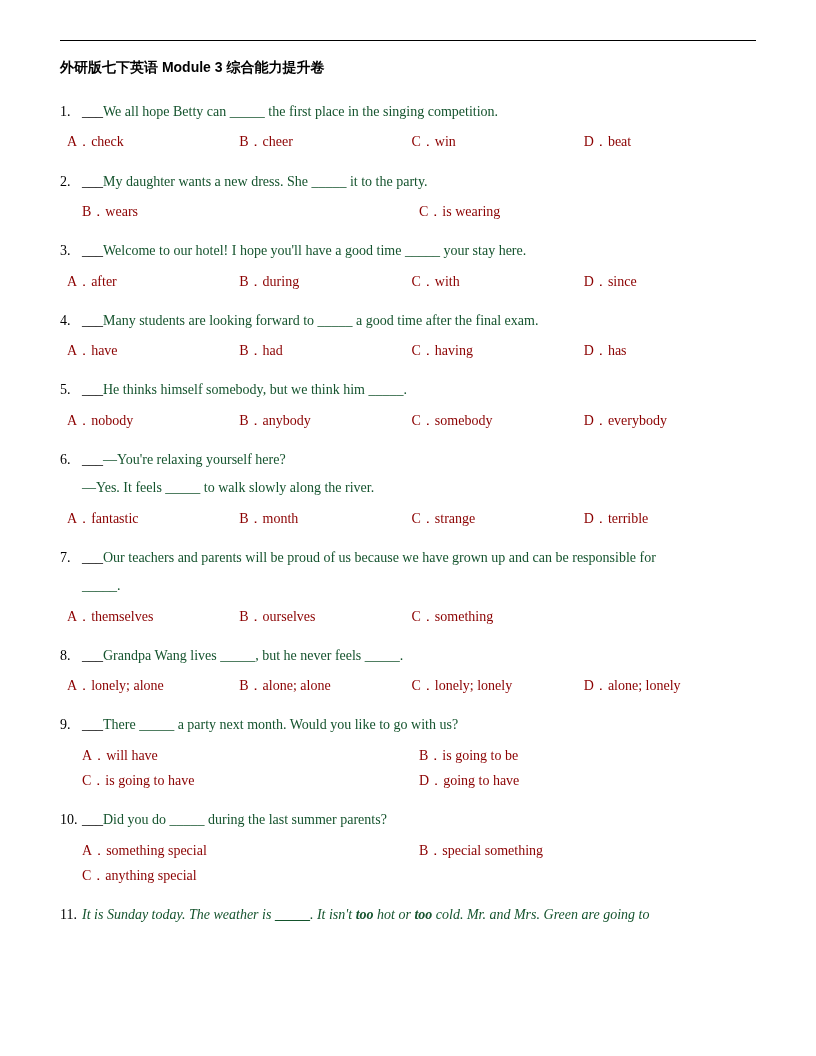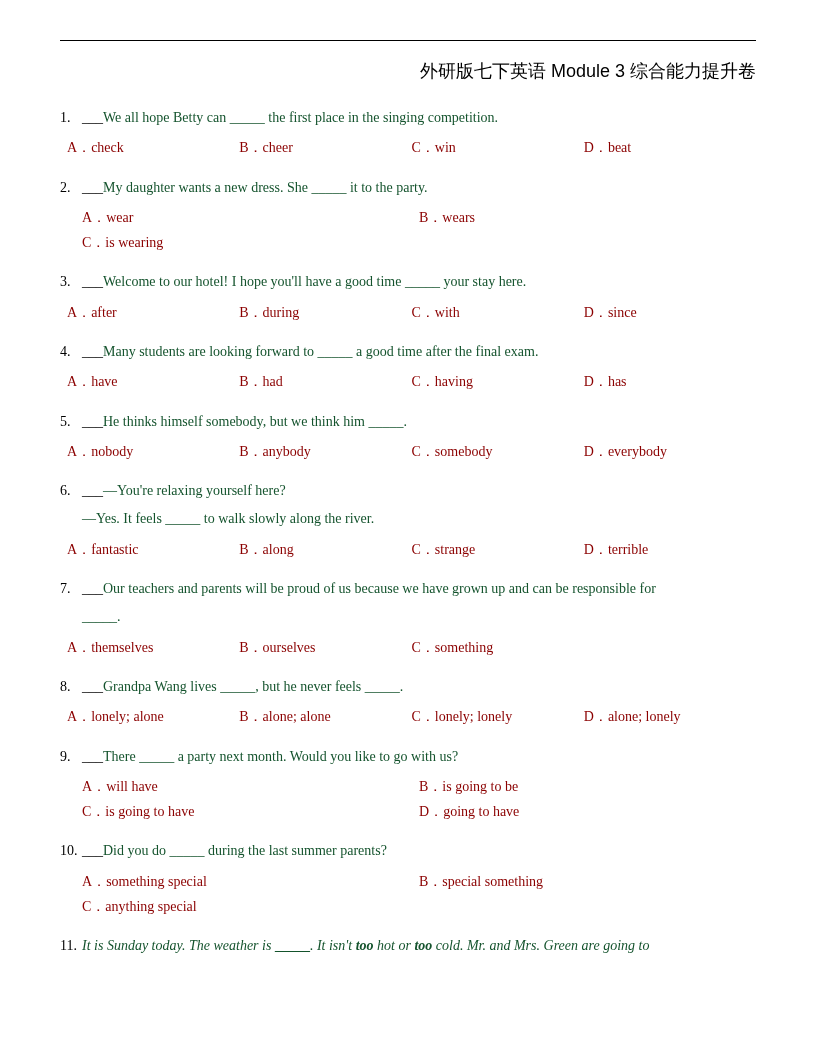--- a/index.html
+++ b/index.html
@@ -14,23 +14,23 @@
       font-family: "SimSun", "宋体", serif;
       font-size: 14px;
       color: #000;
       padding: 40px 60px;
     }
     .top-line {
       border-top: 1.5px solid #000;
       margin-bottom: 18px;
     }
     .title {
-      text-align: right;
-      font-size: 18px;
-      font-weight: normal;
+      text-align: left;
+      font-size: 14px;
+      font-weight: bold;
       color: #000;
       margin-bottom: 24px;
       font-family: "SimHei", "黑体", sans-serif;
     }
     .question-block {
       margin-bottom: 16px;
     }
     .question-line {
       display: flex;
       align-items: baseline;
@@ -95,21 +95,20 @@
         <div class="opt"><span class="opt-label">D．</span><span>beat</span></div>
       </div>
     </div>
     <div class="question-block">
       <div class="question-line">
         <span class="q-num">2.</span>
         <span>___</span>
         <span class="q-text">My daughter wants a new dress. She _____ it to the party.</span>
       </div>
       <div class="options-col">
-        <div class="opt"><span class="opt-label">A．</span><span>wear</span></div>
         <div class="opt"><span class="opt-label">B．</span><span>wears</span></div>
         <div class="opt"><span class="opt-label">C．</span><span>is wearing</span></div>
       </div>
     </div>
     <div class="question-block">
       <div class="question-line">
         <span class="q-num">3.</span>
         <span>___</span>
         <span class="q-text">Welcome to our hotel! I hope you'll have a good time _____ your stay here.</span>
       </div>
@@ -150,21 +149,21 @@
       <div class="question-line">
         <span class="q-num">6.</span>
         <span>___</span>
         <span class="q-text">—You're relaxing yourself here?</span>
       </div>
       <div class="question-line" style="margin-left: 22px;">
         <span class="q-text">—Yes. It feels _____ to walk slowly along the river.</span>
       </div>
       <div class="options-row">
         <div class="opt"><span class="opt-label">A．</span><span>fantastic</span></div>
-        <div class="opt"><span class="opt-label">B．</span><span>along</span></div>
+        <div class="opt"><span class="opt-label">B．</span><span>month</span></div>
         <div class="opt"><span class="opt-label">C．</span><span>strange</span></div>
         <div class="opt"><span class="opt-label">D．</span><span>terrible</span></div>
       </div>
     </div>
     <div class="question-block">
       <div class="question-line">
         <span class="q-num">7.</span>
         <span>___</span>
         <span class="q-text">Our teachers and parents will be proud of us because we have grown up and can be responsible for</span>
       </div>

